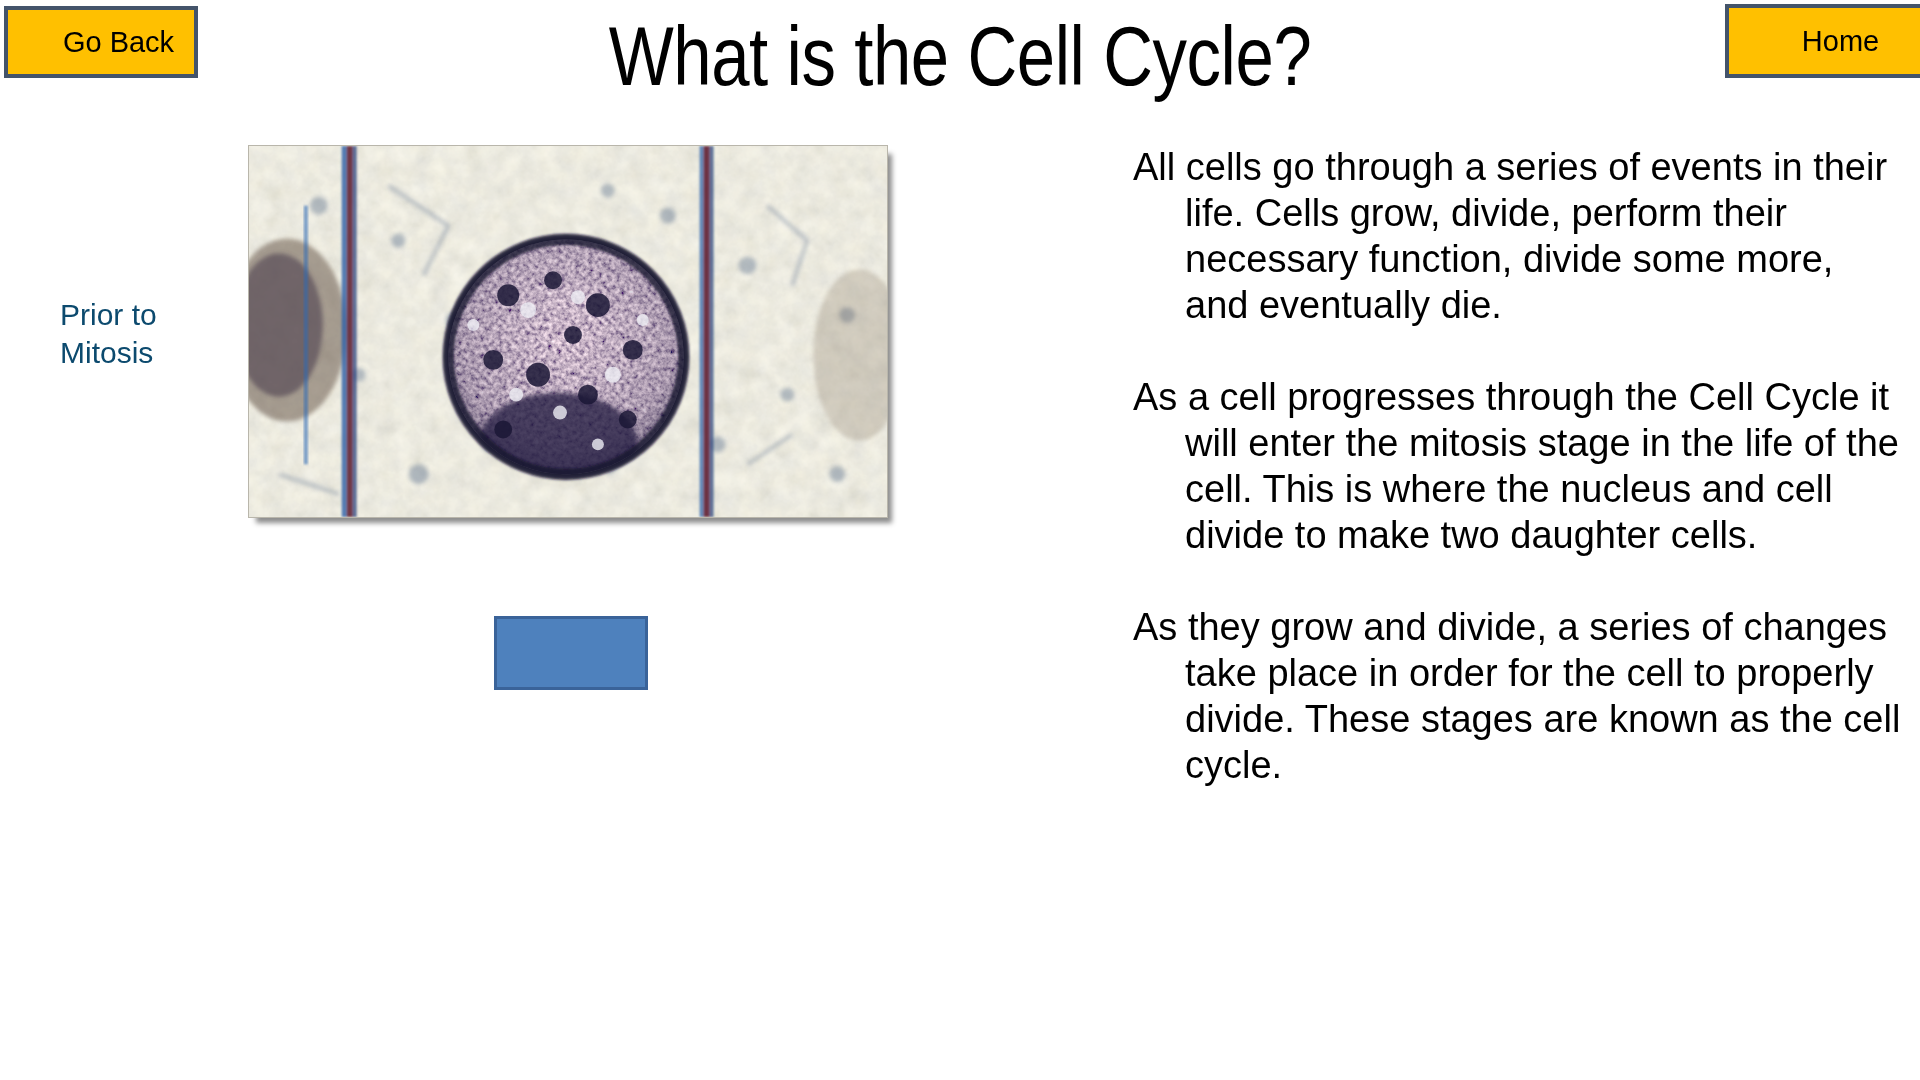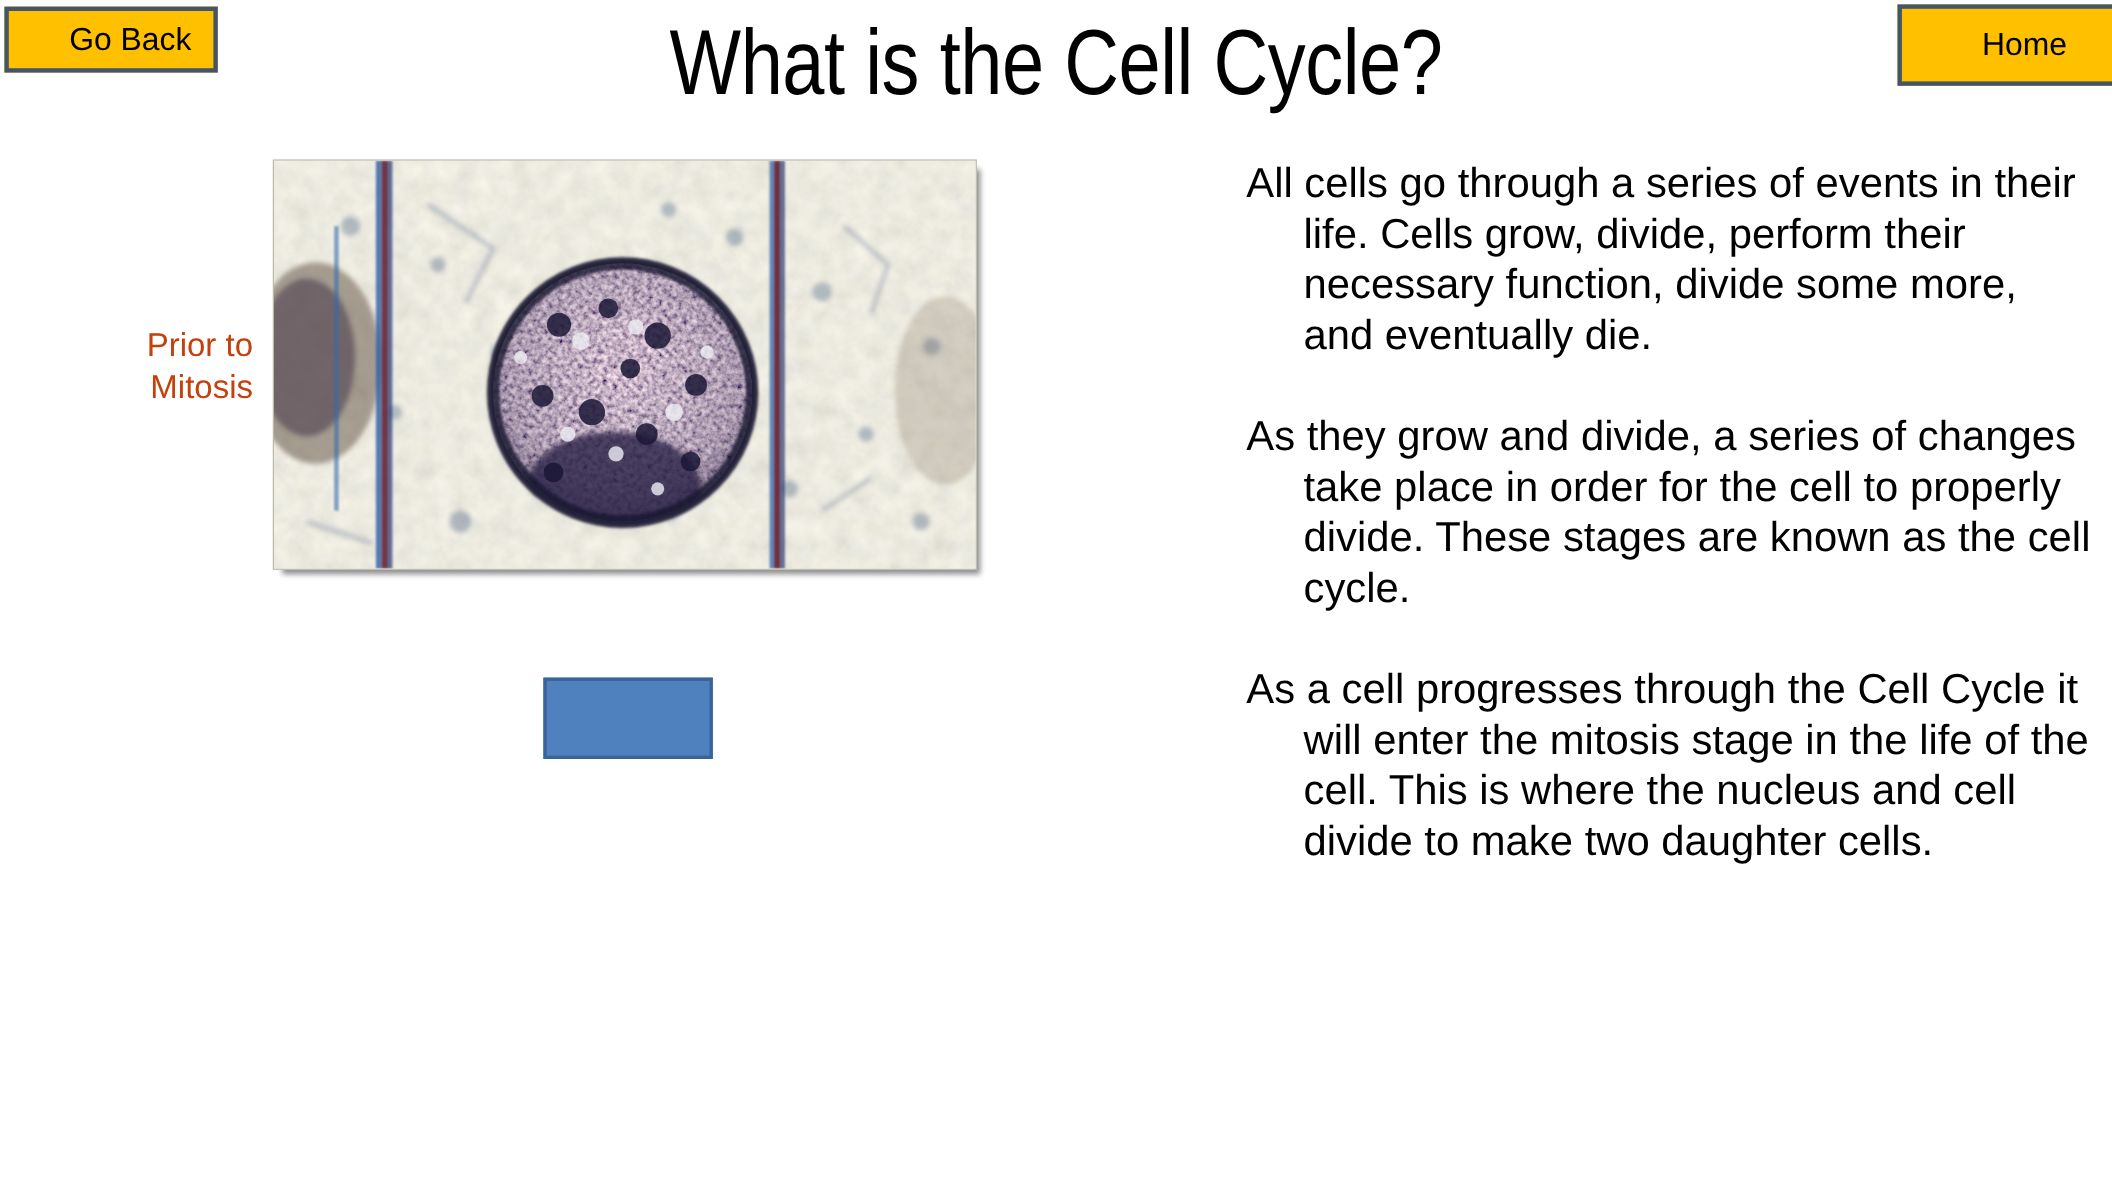--- a/index.html
+++ b/index.html
@@ -28,21 +28,21 @@
     font-family: "Liberation Sans", "DejaVu Sans", sans-serif;
     font-size: 29px;
     line-height: 1;
     cursor: pointer;
     user-select: none;
   }
   #go-back-btn {
     left: 4px;
     top: 6px;
     width: 194px;
-    height: 60px;
+    height: 72px;
     padding-left: 35px;
   }
   #home-btn {
     left: 1725px;
     top: 4px;
     width: 231px;
     height: 74px;
   }
 
   
@@ -61,22 +61,22 @@
     transform-origin: 50% 50%;
     white-space: nowrap;
   }
 
   
   #prior-caption {
     position: absolute;
     left: 60px;
     top: 296px;
     width: 170px;
-    text-align: right;
-    color: #c2410c;
+    text-align: left;
+    color: #0c4a6e;
     font-size: 30px;
     line-height: 1.28;
     font-family: "Liberation Sans", "DejaVu Sans", sans-serif;
   }
 
   
   #micrograph {
     position: absolute;
     left: 248px;
     top: 145px;
@@ -271,15 +271,15 @@
     </g>
   </svg>
 </div>
 
 <div id="play-button">
   <div id="play-triangle"></div>
 </div>
 
 <div id="body-text">
   <p class="para">All cells go through a series of events in their life. Cells grow, divide, perform their necessary function, divide some more, and eventually die.</p>
+  <p class="para">As a cell progresses through the Cell Cycle it will enter the mitosis stage in the life of the cell. This is where the nucleus and cell divide to make two daughter cells.</p>
   <p class="para">As they grow and divide, a series of changes take place in order for the cell to properly divide. These stages are known as the cell cycle.</p>
-  <p class="para">As a cell progresses through the Cell Cycle it will enter the mitosis stage in the life of the cell. This is where the nucleus and cell divide to make two daughter cells.</p>
 </div>
 
 </body></html>

